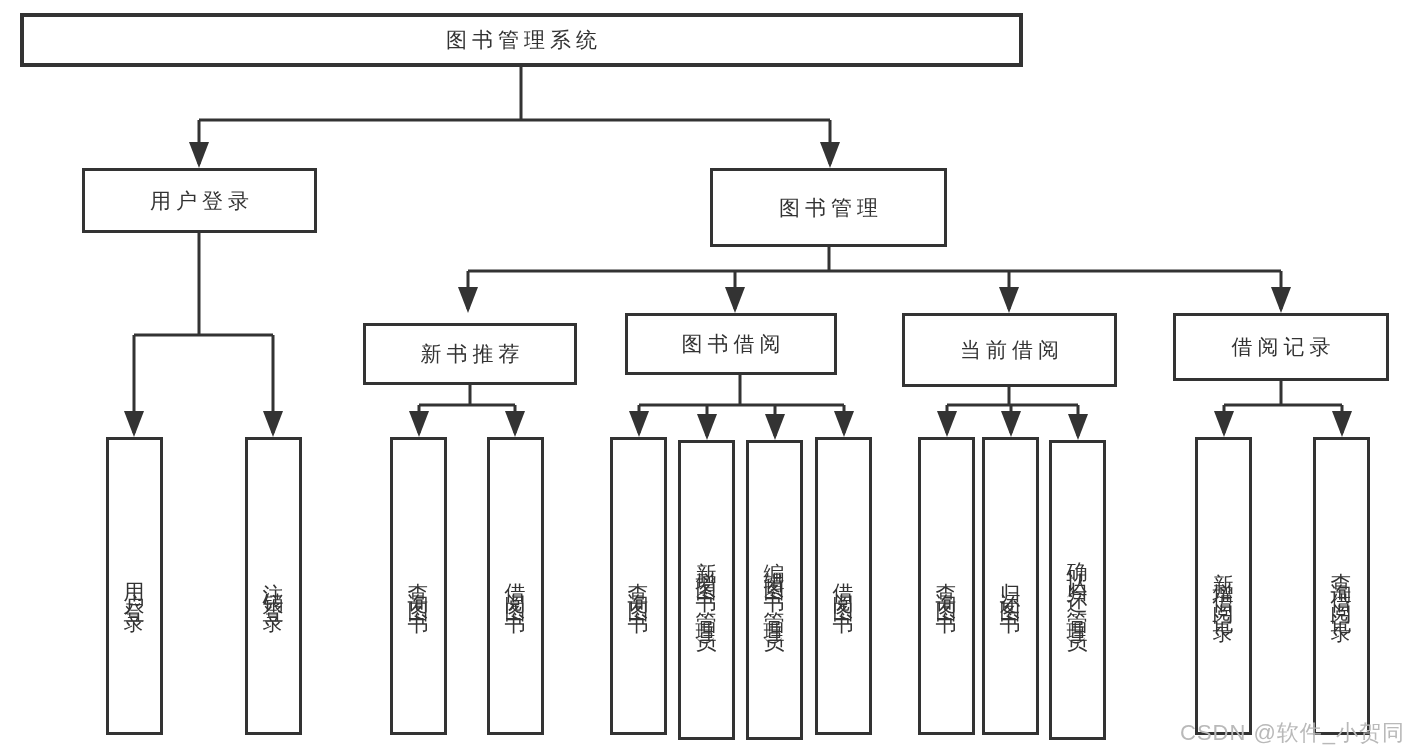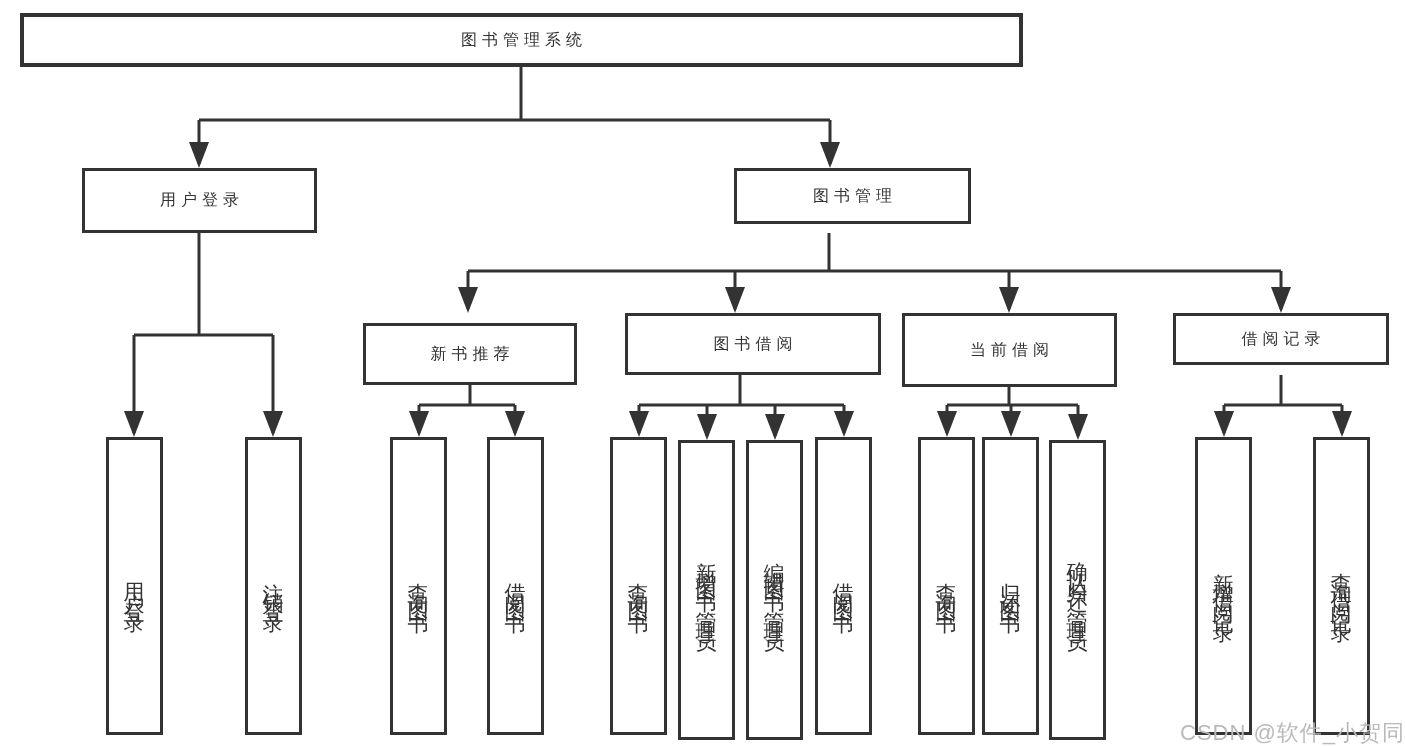--- a/index.html
+++ b/index.html
@@ -31,21 +31,21 @@
   }
   .box {
     position: absolute;
     box-sizing: border-box;
     background: var(--box-fill, #ffffff);
     border: 3px solid var(--box-border, #333333);
     color: var(--text, #333333);
     display: flex;
     align-items: center;
     justify-content: center;
-    font-size: 16px;
+    font-size: 21px;
   }
   .box.h {
     letter-spacing: 5px;
     text-indent: 5px;
   }
   .box.root {
     border-width: 4px;
   }
   .box.v {
     writing-mode: vertical-rl;
@@ -104,26 +104,26 @@
       <polygon points="1001,411 1021,411 1011,437"></polygon>
       <polygon points="1068,414 1088,414 1078,440"></polygon>
       <polygon points="1214,411 1234,411 1224,437"></polygon>
       <polygon points="1332,411 1352,411 1342,437"></polygon>
     </g>
   </svg>
 
   <div class="box h root" style="left:20px; top:13px; width:1003px; height:54px;">图书管理系统</div>
 
   <div class="box h" style="left:82px; top:168px; width:235px; height:65px;">用户登录</div>
-  <div class="box h" style="left:734px; top:168px; width:237px; height:56px;text-align:right;">图书管理</div>
+  <div class="box h" style="left:710px; top:168px; width:237px; height:79px;text-align:right;">图书管理</div>
 
   <div class="box h" style="left:363px; top:323px; width:214px; height:62px;">新书推荐</div>
-  <div class="box h" style="left:625px; top:313px; width:256px; height:62px;text-align:right;">图书借阅</div>
+  <div class="box h" style="left:625px; top:313px; width:212px; height:62px;text-align:right;">图书借阅</div>
   <div class="box h" style="left:902px; top:313px; width:215px; height:74px;">当前借阅</div>
-  <div class="box h" style="left:1173px; top:313px; width:216px; height:52px;">借阅记录</div>
+  <div class="box h" style="left:1173px; top:313px; width:216px; height:68px;">借阅记录</div>
 
   <div class="box v" style="left:106px; top:437px; width:57px; height:298px;">用户登录</div>
   <div class="box v" style="left:245px; top:437px; width:57px; height:298px;">注销登录</div>
 
   <div class="box v" style="left:390px; top:437px; width:57px; height:298px;">查询图书</div>
   <div class="box v" style="left:487px; top:437px; width:57px; height:298px;">借阅图书</div>
 
   <div class="box v" style="left:610px; top:437px; width:57px; height:298px;">查询图书</div>
   <div class="box v" style="left:678px; top:440px; width:57px; height:300px;">新增图书（管理员）</div>
   <div class="box v" style="left:746px; top:440px; width:57px; height:300px;">编辑图书（管理员）</div>

